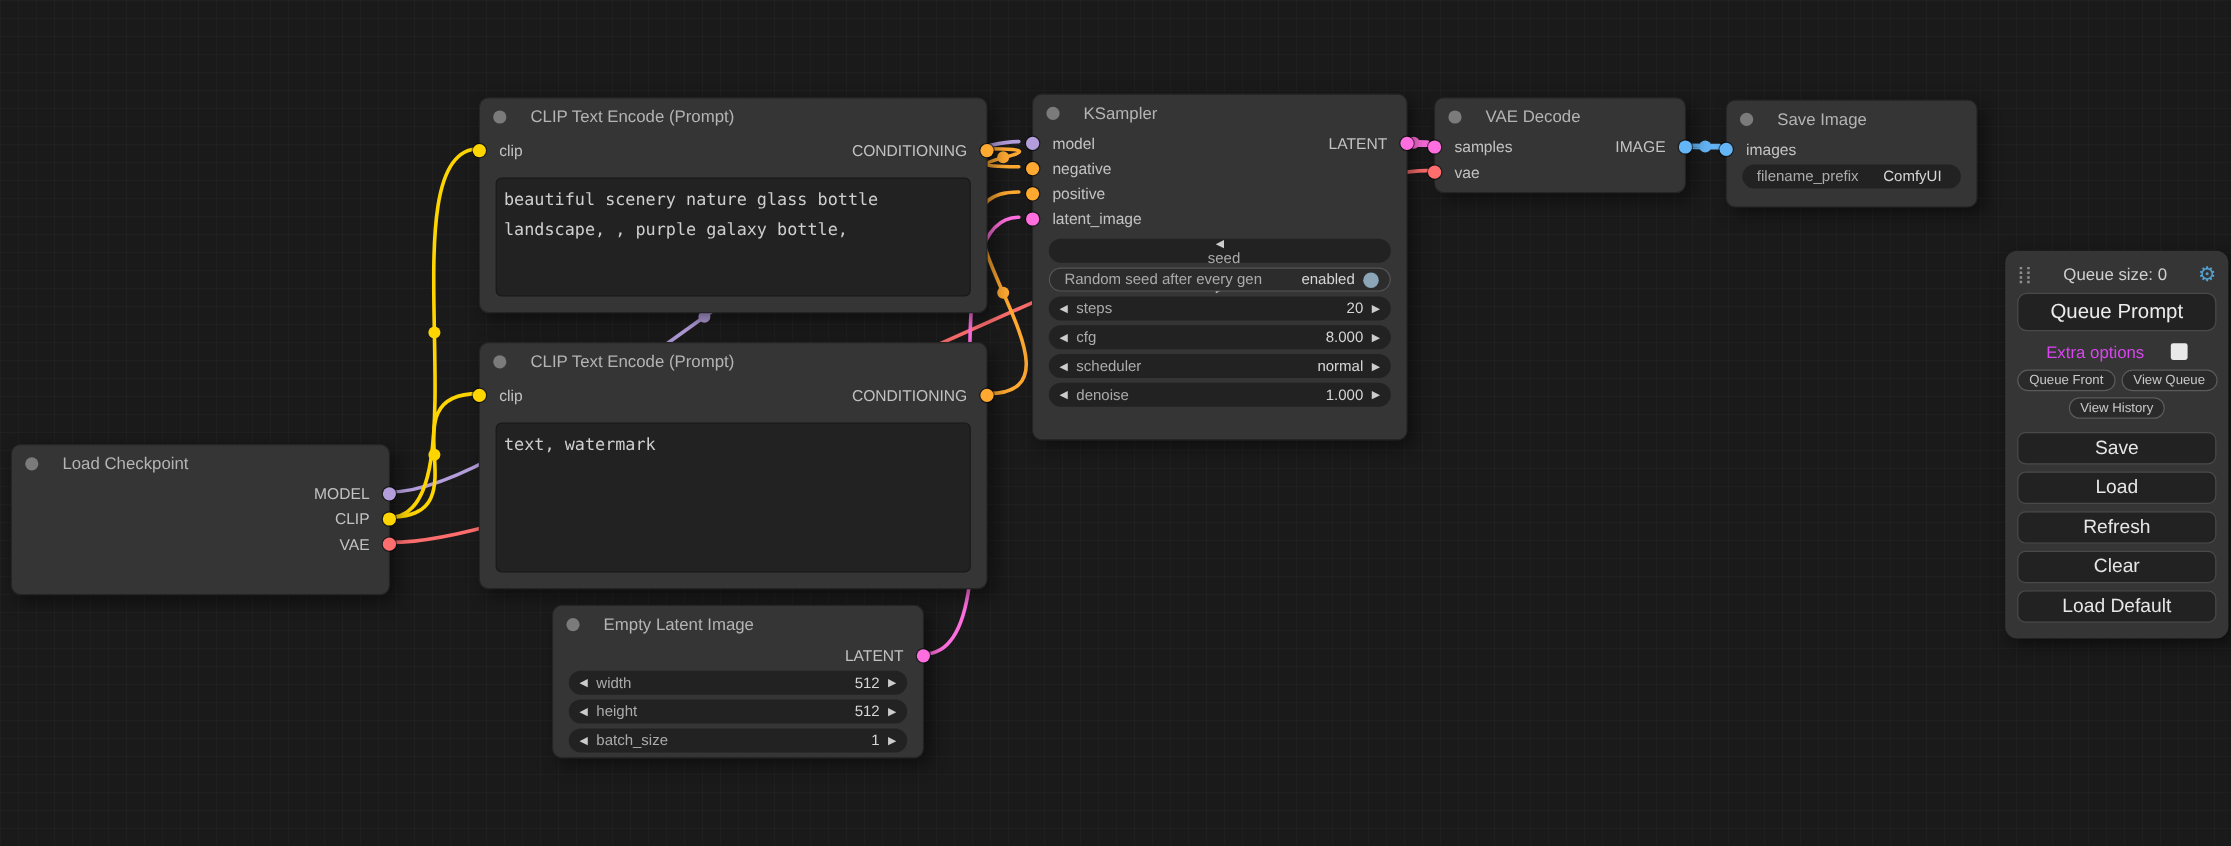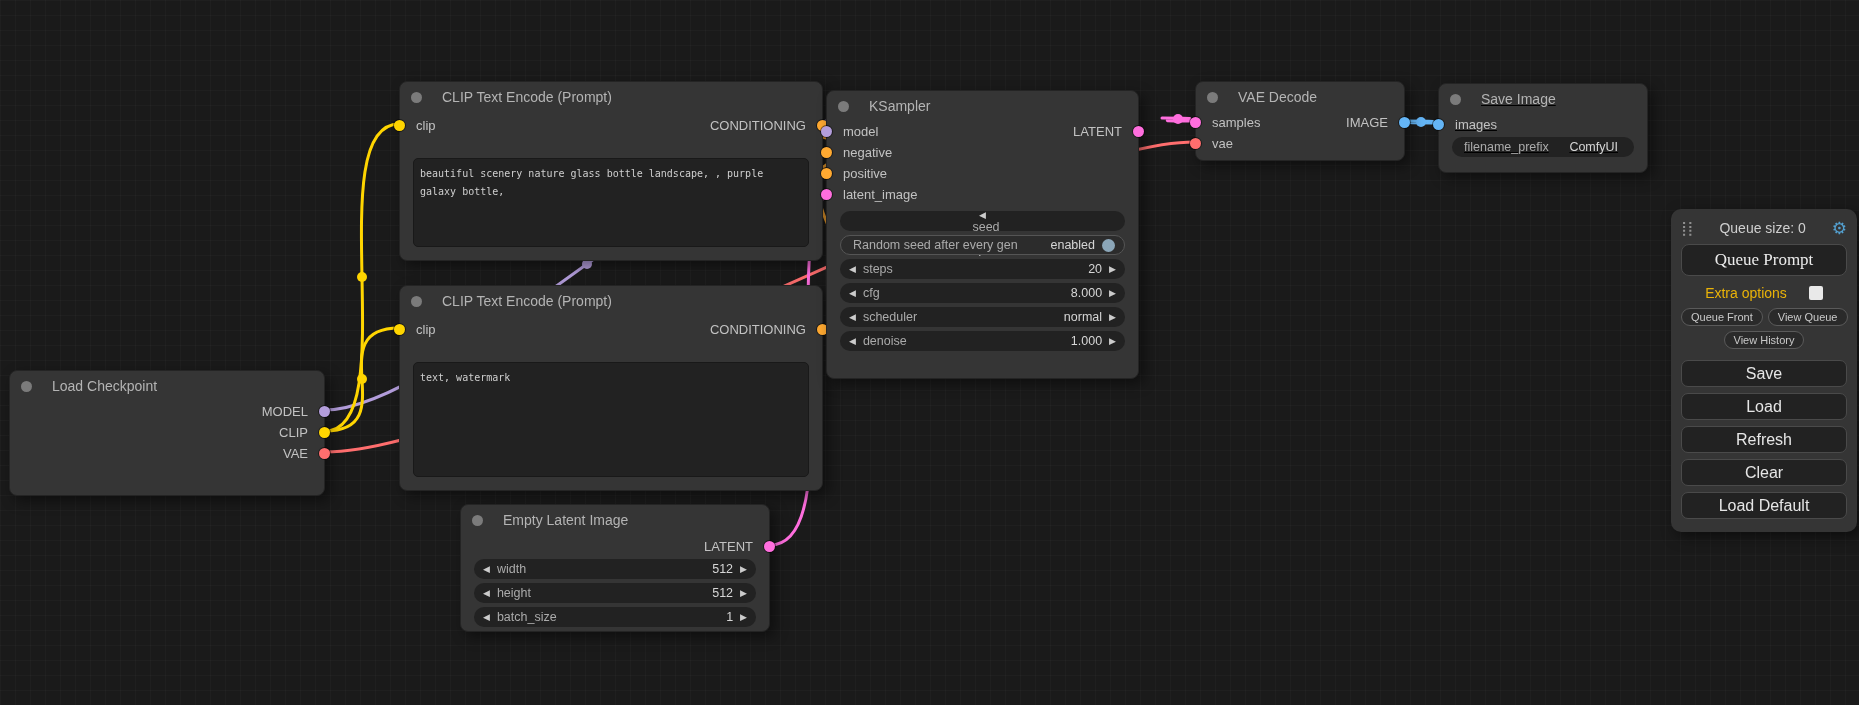--- a/index.html
+++ b/index.html
@@ -41,39 +41,39 @@
   .wlabel{color:#ababab;margin-left:7px;white-space:nowrap;}
   .wvalue{color:#d6d6d6;margin-left:auto;margin-right:7px;white-space:nowrap;}
   .warr{color:#cccccc;font-size:9px;line-height:1;}
   .warr-l::before{content:"\25C0";}
   .warr-r::before{content:"\25B6";}
   .widget.toggle{background:#2c2c2c;border:1px solid #555;}
   .widget.toggle .wlabel{margin-left:3px;}
   .tknob{width:13px;height:13px;border-radius:50%;background:#8ba6b8;flex:0 0 13px;}
   .widget.plain .wlabel{margin-left:3px;}
 
-  .ta{flex:1;margin:20px 13px 13px;background:#222;border:1px solid #191919;border-radius:5px;
-    padding:6px;color:#cfcfcf;font-family:"DejaVu Sans Mono", monospace;font-size:10px;
+  .ta{flex:1;margin:10px 13px 13px;background:#222;border:1px solid #191919;border-radius:5px;
+    padding:6px;color:#cfcfcf;font-family:"DejaVu Sans Mono", monospace;font-size:14px;
     line-height:1.8;white-space:pre-wrap;word-break:break-word;overflow:hidden;cursor:text;}
 
   
   .menu{position:absolute;z-index:3;left:1671px;top:209px;width:186px;box-sizing:border-box;
     background:#353535;border-radius:10px;padding:7px 10px 13px;
     box-shadow:5px 5px 14px rgba(0,0,0,0.5);display:flex;flex-direction:column;}
   .mhead{display:flex;align-items:center;height:24px;color:#cfcfcf;font-size:14px;}
   .drag{color:#8f8f8f;font-size:14px;cursor:grab;}
   .drag::before{content:"\2847\2847";letter-spacing:-4px;}
   .qsize{flex:1;text-align:center;}
   .gear{font-size:17px;color:#53a0d0;cursor:pointer;}
   .gear::before{content:"\2699";}
   .qbtn{height:30px;flex:0 0 30px;margin-top:4px;background:#222;border:1px solid #4a4a4a;
     border-radius:8px;color:#ececec;font-size:17px;display:flex;align-items:center;
-    justify-content:center;cursor:pointer;font-family:Liberation Serif, serif;}
+    justify-content:center;cursor:pointer;}
   .extra{display:flex;align-items:center;justify-content:center;gap:22px;margin-top:9px;
-    font-size:14px;color:#eab308;}
+    font-size:14px;color:#d946ef;}
   .cbox{width:14px;height:14px;background:#e9e9e9;border-radius:2px;cursor:pointer;}
   .pills{display:flex;justify-content:space-between;gap:5px;margin-top:7px;}
   .pill{font-size:11px;color:#c9c9c9;background:#2a2a2a;border:1px solid #5a5a5a;
     border-radius:10px;padding:2px 9px;cursor:pointer;white-space:nowrap;}
   .vh{align-self:center;margin-top:5px;}
   .mbtn{height:25px;flex:0 0 25px;margin-top:6px;background:#222;border:1px solid #4a4a4a;
     border-radius:7px;color:#e6e6e6;font-size:16px;display:flex;align-items:center;
     justify-content:center;cursor:pointer;}
   .mbtn.first{margin-top:11px;}
 </style>
@@ -171,21 +171,21 @@
     <span class="warr warr-r"></span>
   </div>
   <div class="widget">
     <span class="warr warr-l"></span>
     <span class="wlabel">batch_size</span>
     <span class="wvalue">1</span>
     <span class="warr warr-r"></span>
   </div>
 </div>
 
-<div class="node" style="left:826px;top:78px;width:313px;height:289px;margin-top:12px;">
+<div class="node" style="left:860px;top:78px;width:313px;height:289px;">
   <div class="ntitle">
     <span class="tdot"></span>
     <span>KSampler</span>
   </div>
   <div class="srow">
     <span class="port pl c-model"></span>
     <span class="sin">model</span>
     <span class="sout">LATENT</span>
     <span class="port pr c-latent"></span>
   </div>
@@ -248,21 +248,21 @@
     <span class="sin">samples</span>
     <span class="sout">IMAGE</span>
     <span class="port pr c-image"></span>
   </div>
   <div class="srow">
     <span class="port pl c-vae"></span>
     <span class="sin">vae</span>
   </div>
 </div>
 
-<div class="node" style="left:1438px;top:83px;width:210px;height:90px;text-decoration:underline;">
+<div class="node" style="left:1438px;top:83px;width:210px;height:90px;">
   <div class="ntitle">
     <span class="tdot"></span>
     <span>Save Image</span>
   </div>
   <div class="srow">
     <span class="port pl c-image"></span>
     <span class="sin">images</span>
   </div>
   <div class="widget plain">
     <span class="wlabel">filename_prefix</span>

